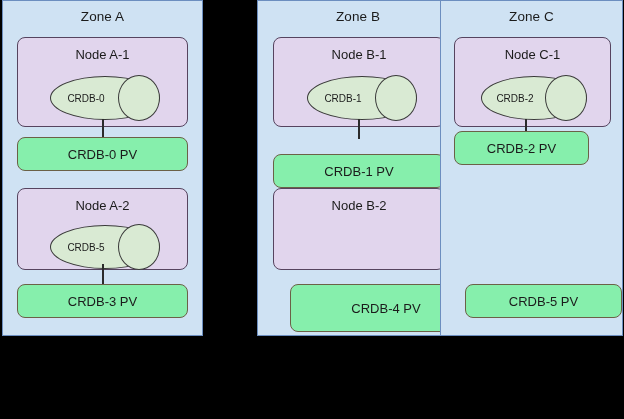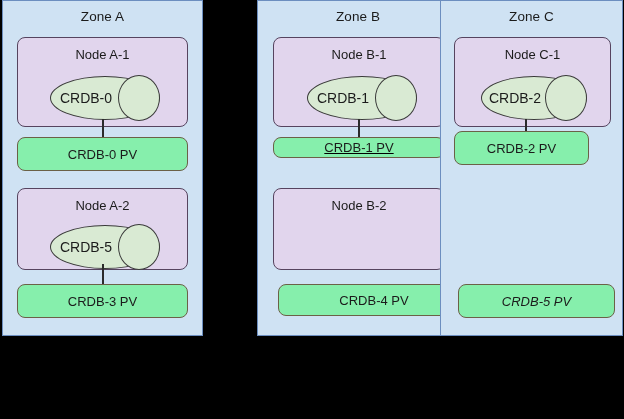--- a/index.html
+++ b/index.html
@@ -86,21 +86,21 @@
     background: #d9ead3;
     box-sizing: border-box;
   }
   .pod-label {
     position: absolute;
     left: 4px;
     top: 50%;
     width: calc(100% - 46px);
     transform: translateY(-50%);
     text-align: center;
-    font-size: 14px;
+    font-size: 10px;
     color: #1b1b1b;
     z-index: 3;
   }
 
   
   .pv {
     position: absolute;
     background: #86efac;
     border: 1px solid #6b6147;
     border-radius: 8px;
@@ -162,46 +162,46 @@
 
     <div class="node" style="left:15px; top:36px; width:172px; height:90px;">
       <div class="node-title">Node B-1</div>
       <div class="pod" style="left:33px; top:38px; width:110px; height:44px;">
         <div class="cyl-body"></div>
         <div class="cyl-cap"></div>
         <div class="pod-label">CRDB-1</div>
       </div>
     </div>
     <div class="connector" style="left:100px; top:118px; height:20px;"></div>
-    <div class="pv" style="left:15px; top:136px; width:172px; height:21px;text-decoration:underline;">
+    <div class="pv" style="left:15px; top:153px; width:172px; height:34px;">
       <span class="pv-label">CRDB-1 PV</span>
     </div>
 
     <div class="node" style="left:15px; top:187px; width:172px; height:82px;">
       <div class="node-title">Node B-2</div>
     </div>
-    <div class="pv" style="left:20px; top:283px; width:172px; height:32px;padding-left:20px;">
+    <div class="pv" style="left:32px; top:283px; width:172px; height:48px;padding-left:20px;">
       <span class="pv-label">CRDB-4 PV</span>
     </div>
   </div>
 
   <div class="zone" style="left:440px; top:0px; width:183px; height:336px;">
     <div class="zone-title">Zone C</div>
 
     <div class="node" style="left:13px; top:36px; width:157px; height:90px;text-decoration:underline;">
       <div class="node-title">Node C-1</div>
       <div class="pod" style="left:26px; top:38px; width:106px; height:44px;">
         <div class="cyl-body"></div>
         <div class="cyl-cap"></div>
         <div class="pod-label">CRDB-2</div>
       </div>
     </div>
     <div class="connector" style="left:84px; top:118px; height:20px;"></div>
     <div class="pv" style="left:13px; top:130px; width:135px; height:34px;">
       <span class="pv-label">CRDB-2 PV</span>
     </div>
 
-    <div class="pv" style="left:17px; top:283px; width:157px; height:34px;font-style:italic;">
+    <div class="pv" style="left:24px; top:283px; width:157px; height:34px;">
       <span class="pv-label">CRDB-5 PV</span>
     </div>
   </div>
 
 </div>
 
 </body></html>

